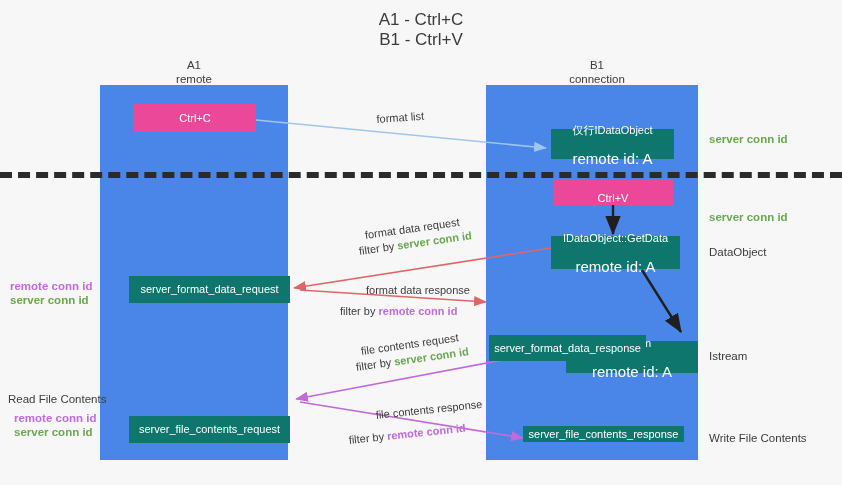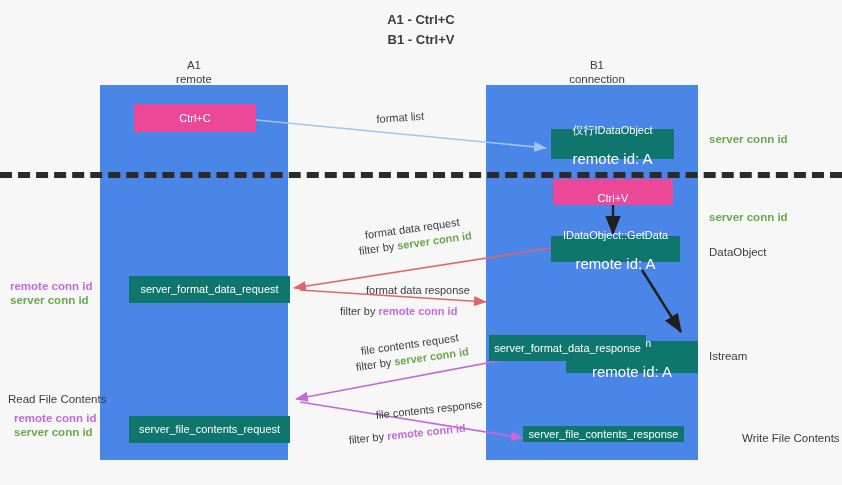--- a/index.html
+++ b/index.html
@@ -26,24 +26,23 @@
     width: 842px;
     height: 485px;
     pointer-events: none;
   }
   .title {
     position: absolute;
     left: 0;
     top: 10px;
     width: 842px;
     text-align: center;
-    font-size: 13px;
+    font-size: 17px;
     line-height: 20px;
     color: #3c3c3c;
-    font-weight: bold;
   }
   .col-head {
     position: absolute;
     text-align: center;
     font-size: 11.5px;
     line-height: 14px;
     color: #3c3c3c;
     width: 160px;
   }
   .lane {
@@ -159,21 +158,21 @@
 
   <div class="node orange" style="left:551px; top:129px; width:123px; height:30px;">
     <div>仅行IDataObject</div>
     <div class="l2">remote id: A</div>
   </div>
 
   <div class="node green" style="left:553px; top:179px; width:120px; height:26px;justify-content:flex-end;">
     <div>Ctrl+V</div>
   </div>
 
-  <div class="node orange" style="left:551px; top:236px; width:129px; height:26px;">
+  <div class="node orange" style="left:551px; top:236px; width:129px; height:33px;">
     <div>IDataObject::GetData</div>
     <div class="l2">remote id: A</div>
   </div>
 
   <div class="node orange" style="left:566px; top:341px; width:132px; height:32px;">
     <div>IStream</div>
     <div class="l2">remote id: A</div>
   </div>
 
   <div class="node orange" style="left:489px; top:289px; width:157px; height:26px;margin-top:46px;">
@@ -221,21 +220,21 @@
   </div>
   <div class="side-label tag-green" style="left:709px; top:210px;">
     <span>server conn id</span>
   </div>
   <div class="side-label" style="left:709px; top:245px;">
     <span>DataObject</span>
   </div>
   <div class="side-label" style="left:709px; top:349px;">
     <span>Istream</span>
   </div>
-  <div class="side-label" style="left:742px; top:431px;">
+  <div class="side-label" style="left:709px; top:431px;">
     <span>Write File Contents</span>
   </div>
 
   <div class="side-label tag-purple" style="left:10px; top:279px;">
     <span>remote conn id</span>
   </div>
   <div class="side-label tag-green" style="left:10px; top:293px;">
     <span>server conn id</span>
   </div>
 

